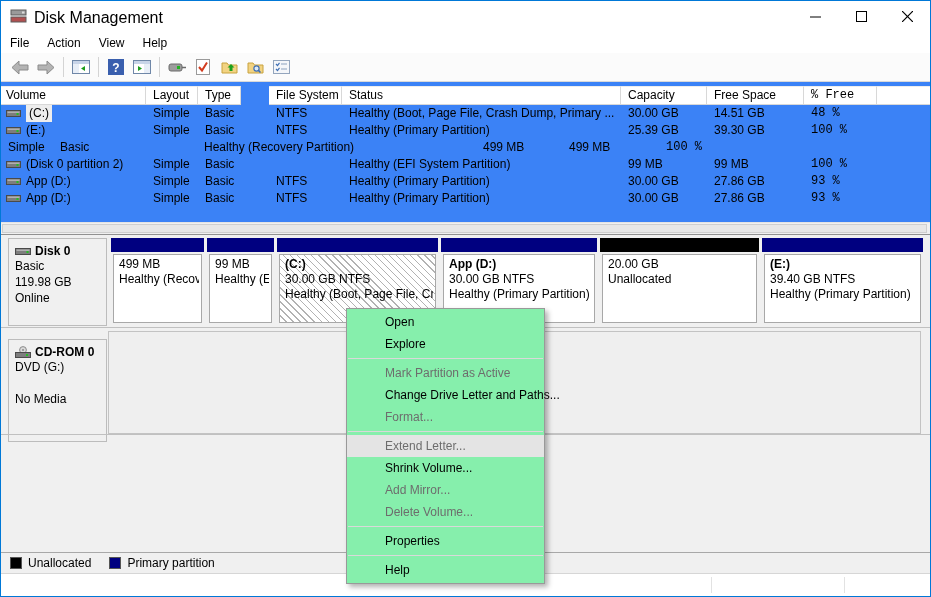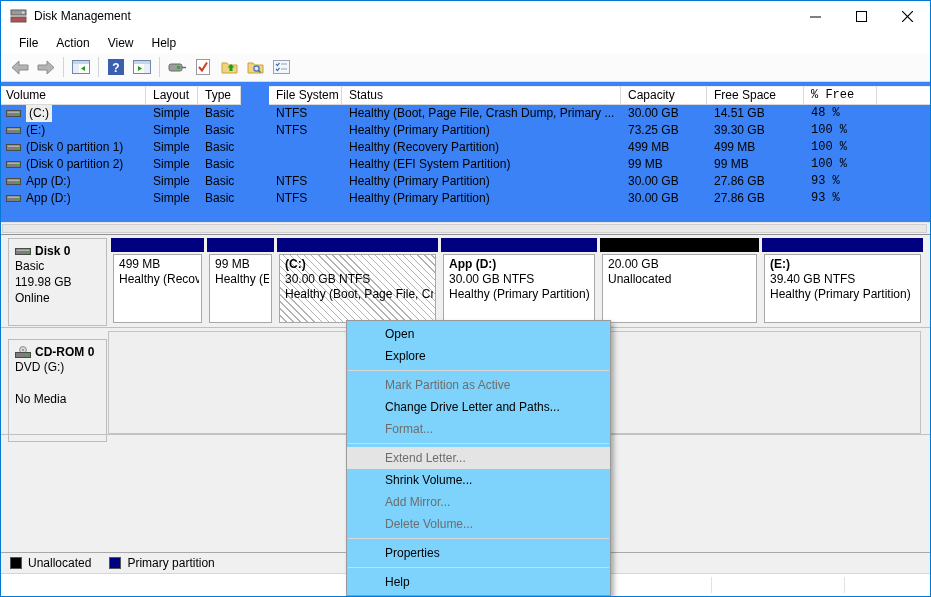--- a/index.html
+++ b/index.html
@@ -5,25 +5,25 @@
   html,body{margin:0;padding:0;background:#cfcfcf;}
   *{box-sizing:border-box;}
   .window{
     position:relative;width:931px;height:597px;background:#ffffff;
     border:1px solid #0078d7;overflow:hidden;
     font-family:"Liberation Sans",sans-serif;font-size:12px;color:#000;
   }
   
   .titlebar{position:absolute;top:0;left:0;right:0;height:31px;background:#fff;}
   .title-icon{position:absolute;left:9px;top:8px;width:17px;height:14px;}
-  .title-text{position:absolute;left:33px;top:8px;font-size:12px;}
+  .title-text{position:absolute;left:33px;top:8px;font-size:16px;}
   .win-controls{position:absolute;right:0;top:0;height:31px;display:flex;}
   .win-btn{width:46px;height:31px;display:flex;align-items:center;justify-content:center;}
   
-  .menubar{position:absolute;top:31px;left:0;right:0;height:21px;display:flex;align-items:center;padding-left:9px;background:#fff;}
+  .menubar{position:absolute;top:31px;left:0;right:0;height:21px;display:flex;align-items:center;padding-left:0;background:#fff;}
   .menu-item{padding:2px 9px;}
   
   .toolbar{position:absolute;top:52px;left:0;right:0;height:29px;background:#fbfbfb;
     border-bottom:1px solid #d9d9d9;display:flex;align-items:center;padding-left:6px;}
   .tb-btn{width:26px;height:24px;display:flex;align-items:center;justify-content:center;}
   .tb-sep{width:1px;height:20px;background:#d4d4d4;margin:0 4px;}
   
   .top-pane{position:absolute;top:81px;left:0;right:0;height:141px;background:#3b82f6;}
   .lheader{display:flex;height:19px;margin-top:4px;}
   .hcell{border-right:1px solid #d8d8d8;border-bottom:1px solid #d8d8d8;border-top:1px solid #ededed;
@@ -60,21 +60,21 @@
   .pl.bold{font-weight:bold;}
   .cd-area{position:absolute;left:107px;right:9px;top:0;bottom:0;background:#efefef;border:1px solid #c3c3c3;}
   
   .legendbar{position:absolute;left:0;right:0;top:317px;height:20px;background:#f0f0f0;border-top:1px solid #a8a8a8;
     display:flex;align-items:center;padding-left:9px;gap:6px;}
   .lg-sq{width:12px;height:12px;border:1px solid #555;display:inline-block;}
   .lg-lbl{margin-right:12px;}
   .statusbar{position:absolute;left:0;right:0;top:338px;bottom:0;background:#fff;border-top:1px solid #d6d6d6;}
   .sb-div{position:absolute;top:3px;bottom:3px;width:1px;background:#e2e2e2;}
   
-  .cmenu{position:absolute;left:345px;top:319px;width:265px;background:#7dd3fc;border:1px solid #999999;
+  .cmenu{position:absolute;left:345px;top:307px;width:199px;background:#86efac;border:1px solid #999999;
     box-shadow:3px 3px 5px rgba(0,0,0,0.30);padding:2px 0;z-index:50;}
   .mi{height:22px;line-height:22px;padding-left:38px;white-space:nowrap;}
   .mi.disabled{color:#6d6d6d;}
   .mi.hilite{background:#e4e4e4;}
   .msep{height:1px;background:#d9d9d9;margin:3px 1px;}
 </style>
 </head>
 <body>
 
 <div class="window">
@@ -223,34 +223,26 @@
             <rect x="0.5" y="1.5" width="14" height="6" fill="#7d7d7d" stroke="#4a4a4a"></rect>
             <rect x="1.5" y="2.5" width="12" height="1.5" fill="#b0b0b0"></rect>
             <rect x="10.5" y="4" width="2" height="2" fill="#21c121"></rect>
           </svg>
           <span>(E:)</span>
         </div>
       <div class="cell c-lay">Simple</div>
       <div class="cell c-typ">Basic</div>
       <div class="cell c-fs">NTFS</div>
       <div class="cell c-st">Healthy (Primary Partition)</div>
-      <div class="cell c-cap">73.25 GB</div>
+      <div class="cell c-cap">25.39 GB</div>
       <div class="cell c-fre">39.30 GB</div>
       <div class="cell c-pct">100 %</div>
     </div>
 
     <div class="lrow">
-      <div class="cell c-vol">
-          <svg class="vol-ico" width="15" height="9">
-            <rect x="0.5" y="1.5" width="14" height="6" fill="#7d7d7d" stroke="#4a4a4a"></rect>
-            <rect x="1.5" y="2.5" width="12" height="1.5" fill="#b0b0b0"></rect>
-            <rect x="10.5" y="4" width="2" height="2" fill="#21c121"></rect>
-          </svg>
-          <span>(Disk 0 partition 1)</span>
-        </div>
       <div class="cell c-lay">Simple</div>
       <div class="cell c-typ">Basic</div>
       <div class="cell c-fs"></div>
       <div class="cell c-st">Healthy (Recovery Partition)</div>
       <div class="cell c-cap">499 MB</div>
       <div class="cell c-fre">499 MB</div>
       <div class="cell c-pct">100 %</div>
     </div>
 
     <div class="lrow">

